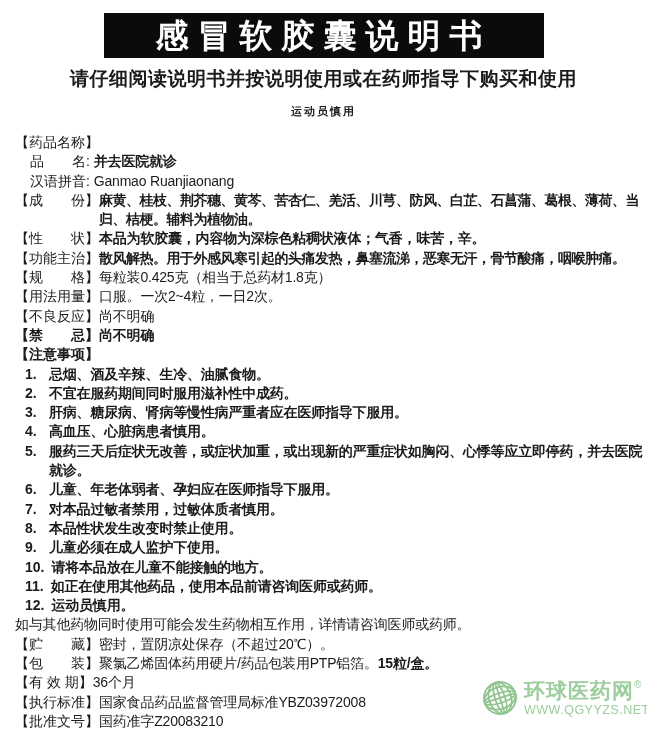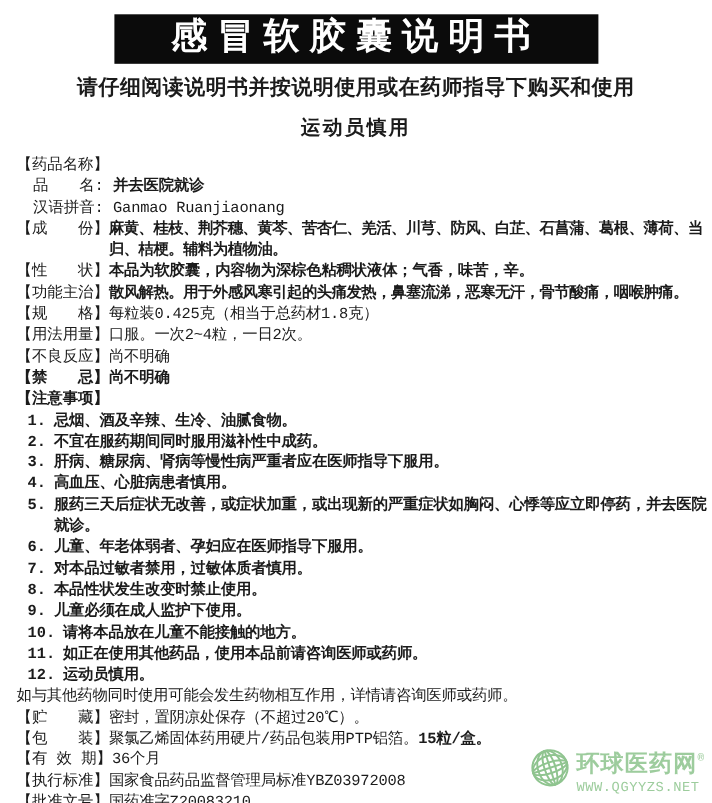--- a/index.html
+++ b/index.html
@@ -1,48 +1,48 @@
 <!DOCTYPE html>
 <html><head>
 <meta charset="utf-8">
 <style>
   html,body{margin:0;padding:0;}
   .page{
     width:647px;height:730px;position:relative;overflow:hidden;
     background:#ffffff;color:#1b1b1b;
-    font-family:Liberation Mono, monospace;
+    font-family:Liberation Sans, sans-serif;
   }
   .title-box{
     width:440px;height:45px;margin:13px auto 0;
     background:#0b0b0b;color:#ffffff;
     text-align:center;line-height:45px;
     font-size:33px;font-weight:bold;letter-spacing:9px;
     white-space:nowrap;
   }
   .subtitle{
     text-align:center;font-size:19px;font-weight:bold;
     margin-top:8px;letter-spacing:0.5px;
   }
   .warning{
-    text-align:center;font-size:18px;font-weight:bold;
+    text-align:center;font-size:11px;font-weight:bold;
     margin-top:12px;letter-spacing:2px;
   }
   .content{padding:14px 2px 0 15px;font-size:14px;}
   .row{display:flex;line-height:19.3px;align-items:flex-start;}
   .row .label{white-space:pre;flex:none;}
   .row .value{flex:1;letter-spacing:-0.2px;}
   .row .value.tight{letter-spacing:-0.5px;}
   .sub{padding-left:15px;}
   .bold{font-weight:bold;}
   .item{display:flex;line-height:19.3px;font-weight:bold;padding-left:10px;}
   .item .num{flex:none;min-width:17px;white-space:pre;margin-right:7px;}
   .item .text{flex:1;letter-spacing:-0.2px;}
   .watermark{
     position:absolute;left:481px;top:676px;width:160px;
-    display:flex;align-items:flex-end;opacity:0.85;
+    display:flex;align-items:center;opacity:0.85;
   }
   .wm-globe{flex:none;margin-top:3px;}
   .wm-text{margin-left:5px;line-height:1;}
   .wm-name{font-size:21px;font-weight:bold;letter-spacing:1px;white-space:nowrap;}
   .wm-reg{font-size:10px;vertical-align:top;font-weight:normal;}
   .wm-url{font-size:12.5px;margin-top:3px;letter-spacing:0.5px;white-space:nowrap;}
 </style>
 </head>
 <body>
 

